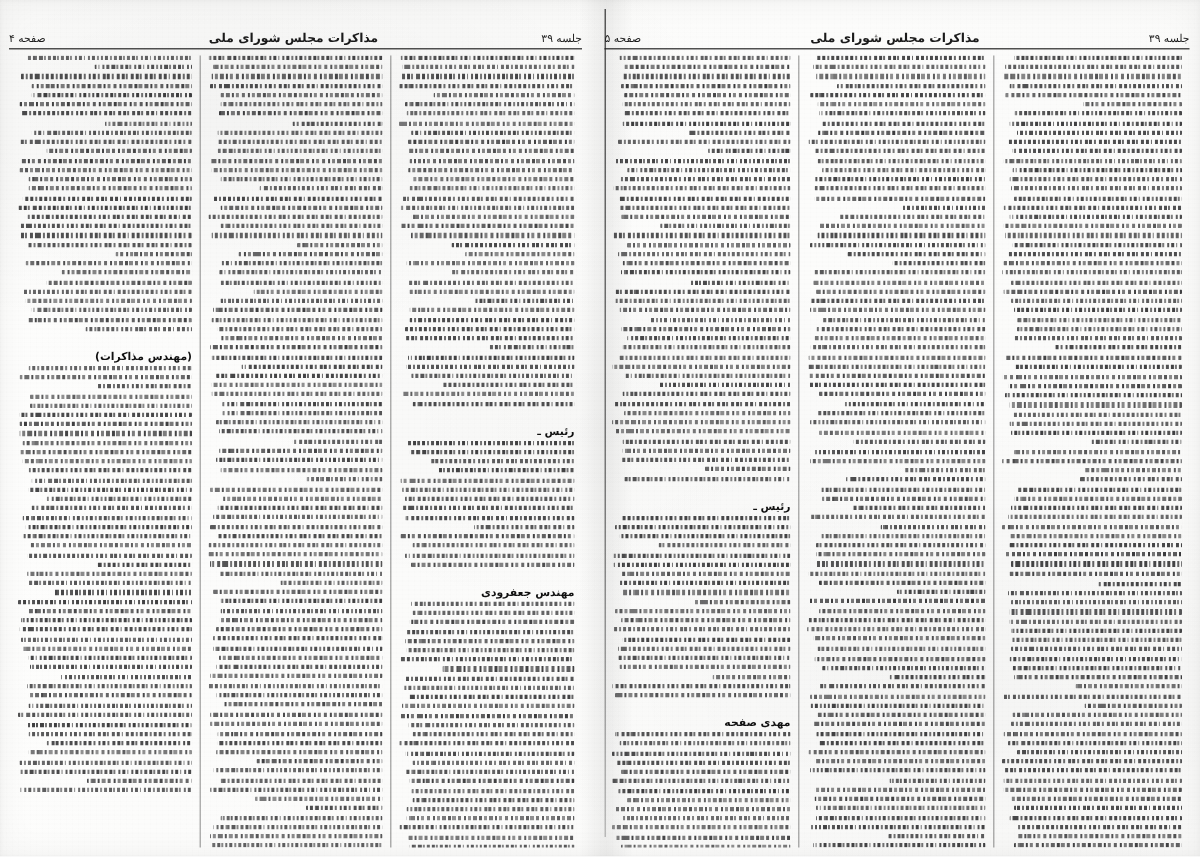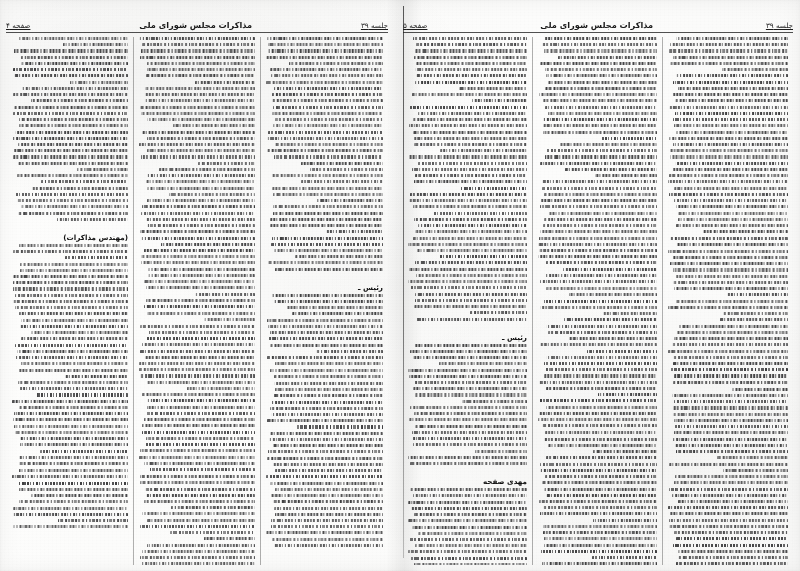--- a/index.html
+++ b/index.html
@@ -39,21 +39,21 @@
     background:linear-gradient(180deg,rgba(30,30,30,.72),rgba(30,30,30,.55) 60%,rgba(30,30,30,.25));
   }
 
   
   .runhead{
     position:relative;height:20px;
     display:flex;align-items:flex-end;justify-content:space-between;
     font-size:7.4px;color:#1b1b1b;letter-spacing:.2px;
   }
   .runhead .ttl{font-size:8.2px;font-weight:600;}
-  .runhead .sid,.runhead .pno{font-size:7.2px;text-decoration:underline;}
+  .runhead .sid,.runhead .pno{font-size:7.2px;}
   .rule{
     height:0;border:0;border-top:1.25px solid #2a2a2a;margin:2px 0 0 0;
     opacity:.82;
   }
 
   
   .cols{display:flex;flex-direction:row;gap:0;margin-top:4px;height:528px;}
   .col{
     position:relative;box-sizing:border-box;
     padding:0 5px;
@@ -468,20 +468,21 @@
             <div class="ln v2" style="width: 98%; opacity: 0.83; background-position-x: 3.2px;"></div>
             <div class="ln" style="width: 97%; opacity: 0.89; background-position-x: 11.8px;"></div>
             <div class="ln" style="width: 98%; opacity: 0.94; background-position-x: 6.1px;"></div>
             <div class="ln" style="width: 97%; opacity: 0.96; background-position-x: 7.5px;"></div>
             <div class="ln" style="width: 57%; opacity: 0.89; background-position-x: 9.1px;"></div>
             <div class="ln v3" style="width: 99%; opacity: 0.96; background-position-x: 0.9px;"></div>
             <div class="ln" style="width: 92%; opacity: 0.81; background-position-x: 7.4px;"></div>
             <div class="ln v2" style="width: 97%; opacity: 0.84; background-position-x: 12.5px;"></div>
             <div class="ln v3" style="width: 93%; opacity: 0.9; background-position-x: 0.4px;"></div>
           </div>
+          <div><span class="speaker">مهندس جعفرودی</span></div>
           <div class="para">
             <div class="ln" style="width: 93%; opacity: 0.86; background-position-x: 11.2px;"></div>
             <div class="ln" style="width: 92%; opacity: 0.83; background-position-x: 4.6px;"></div>
             <div class="ln v3" style="width: 94%; opacity: 0.95; background-position-x: 3.2px;"></div>
             <div class="ln v2" style="width: 96%; opacity: 0.94; background-position-x: 7.1px;"></div>
             <div class="ln v3" style="width: 97%; opacity: 0.92; background-position-x: 11.2px;"></div>
             <div class="ln v2" style="width: 96%; opacity: 0.86; background-position-x: 8.1px;"></div>
             <div class="ln v2" style="width: 99%; opacity: 0.95; background-position-x: 1.6px;"></div>
             <div class="ln v3" style="width: 75%; opacity: 0.97; background-position-x: 10px;"></div>
             <div class="ln" style="width: 97%; opacity: 0.93; background-position-x: 0.7px;"></div>

